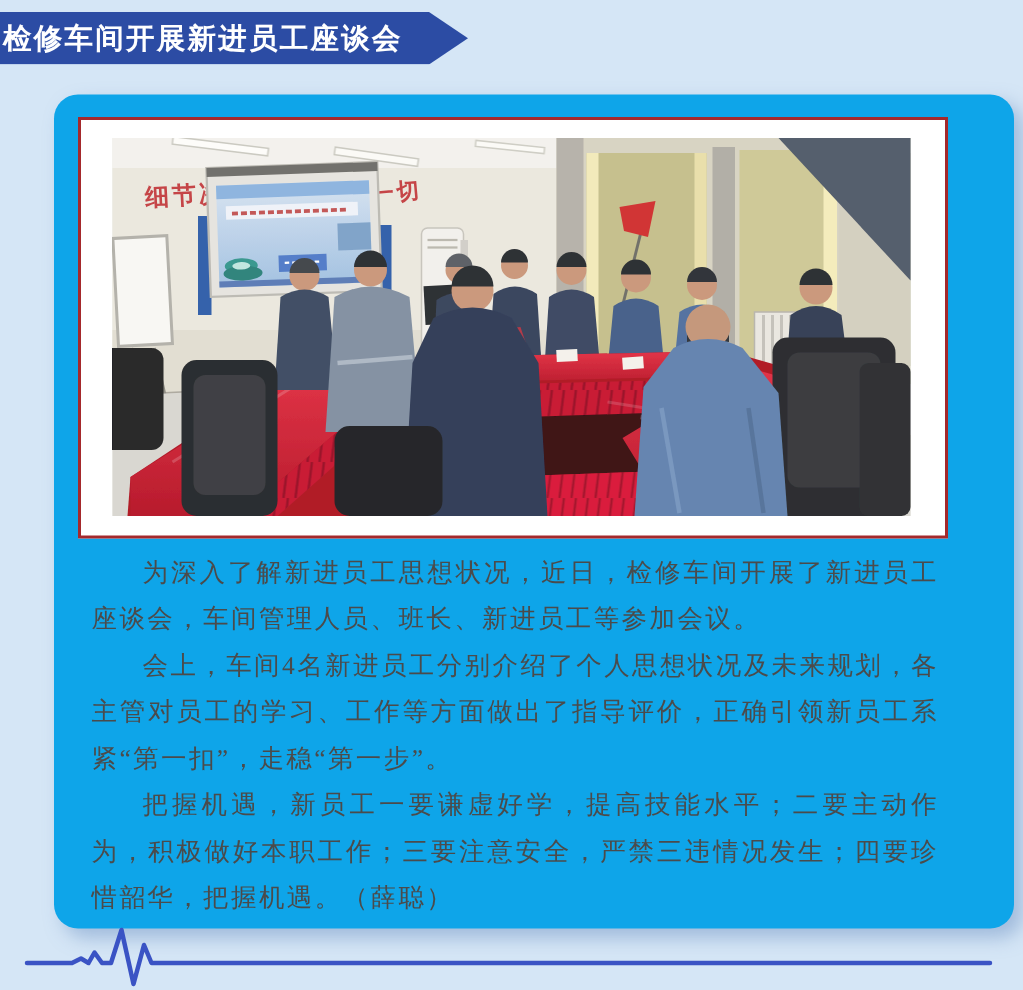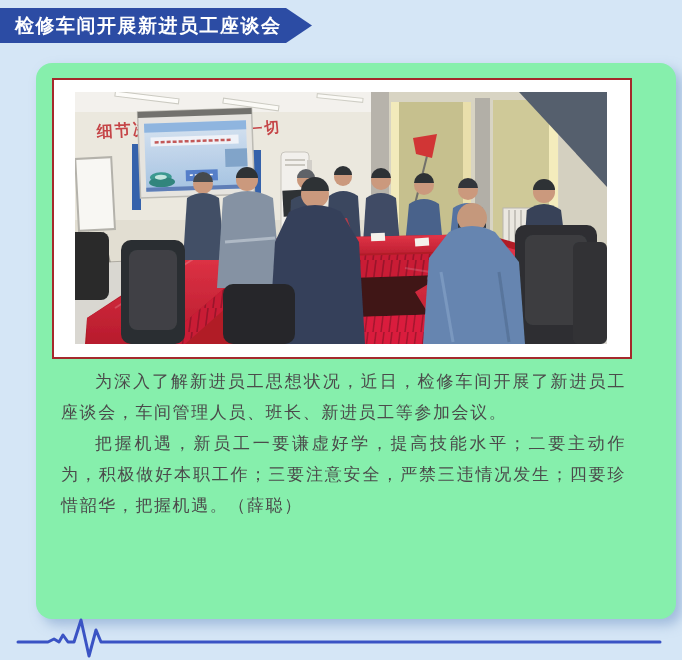--- a/index.html
+++ b/index.html
@@ -10,33 +10,33 @@
     background:#d5e6f6;
     font-family:"Liberation Serif", serif;
   }
   
   .banner {
     position:absolute; left:0; top:8px;
     width:312px; height:35px;
     background:#2c4ca4;
     clip-path:polygon(0 0, 286px 0, 312px 50%, 286px 100%, 0 100%);
     display:flex; align-items:center;
-    padding-left:15px;
+    padding-left:2px;
   }
   .banner-title {
     color:#ffffff; font-weight:bold; font-size:19px;
     letter-spacing:1.5px;
     font-family:"Liberation Sans", sans-serif;
     white-space:nowrap;
   }
   
   .card {
     position:absolute; left:36px; top:63px;
     width:640px; height:556px;
-    background:#86efac;
+    background:#0ea5e9;
     border-radius:16px;
     box-shadow:6px 6px 12px rgba(110,145,195,0.5);
   }
   .photo-frame {
     position:absolute; left:16px; top:15px;
     width:580px; height:281px;
     border:2px solid #a5292c;
     background:#ffffff;
   }
   .photo {
@@ -282,19 +282,20 @@
           <line x1="424" y1="180" x2="434" y2="250" stroke="#49678f" stroke-width="3" opacity="0.7"></line>
         </g>
 
         <rect x="0" y="0" width="532" height="252" fill="#fff3dc" opacity="0.06"></rect>
       </g>
     </svg>
   </div>
 
   <div class="article">
     <p>为深入了解新进员工思想状况，近日，检修车间开展了新进员工座谈会，车间管理人员、班长、新进员工等参加会议。</p>
+    <p>会上，车间4名新进员工分别介绍了个人思想状况及未来规划，各主管对员工的学习、工作等方面做出了指导评价，正确引领新员工系紧“第一扣”，走稳“第一步”。</p>
     <p>把握机遇，新员工一要谦虚好学，提高技能水平；二要主动作为，积极做好本职工作；三要注意安全，严禁三违情况发生；四要珍惜韶华，把握机遇。（薛聪）</p>
   </div>
 </div>
 
 <svg class="heartbeat" viewBox="0 0 682 54">
   <path d="M18,36 L48,36 L54,33 L59,36 L63,29 L68,36 L74,36 L81,14 L89,50 L96,24 L101,36 L660,36" fill="none" stroke="#3a53c4" stroke-width="3" stroke-linejoin="round" stroke-linecap="round"></path>
 </svg>
 
 </body></html>

